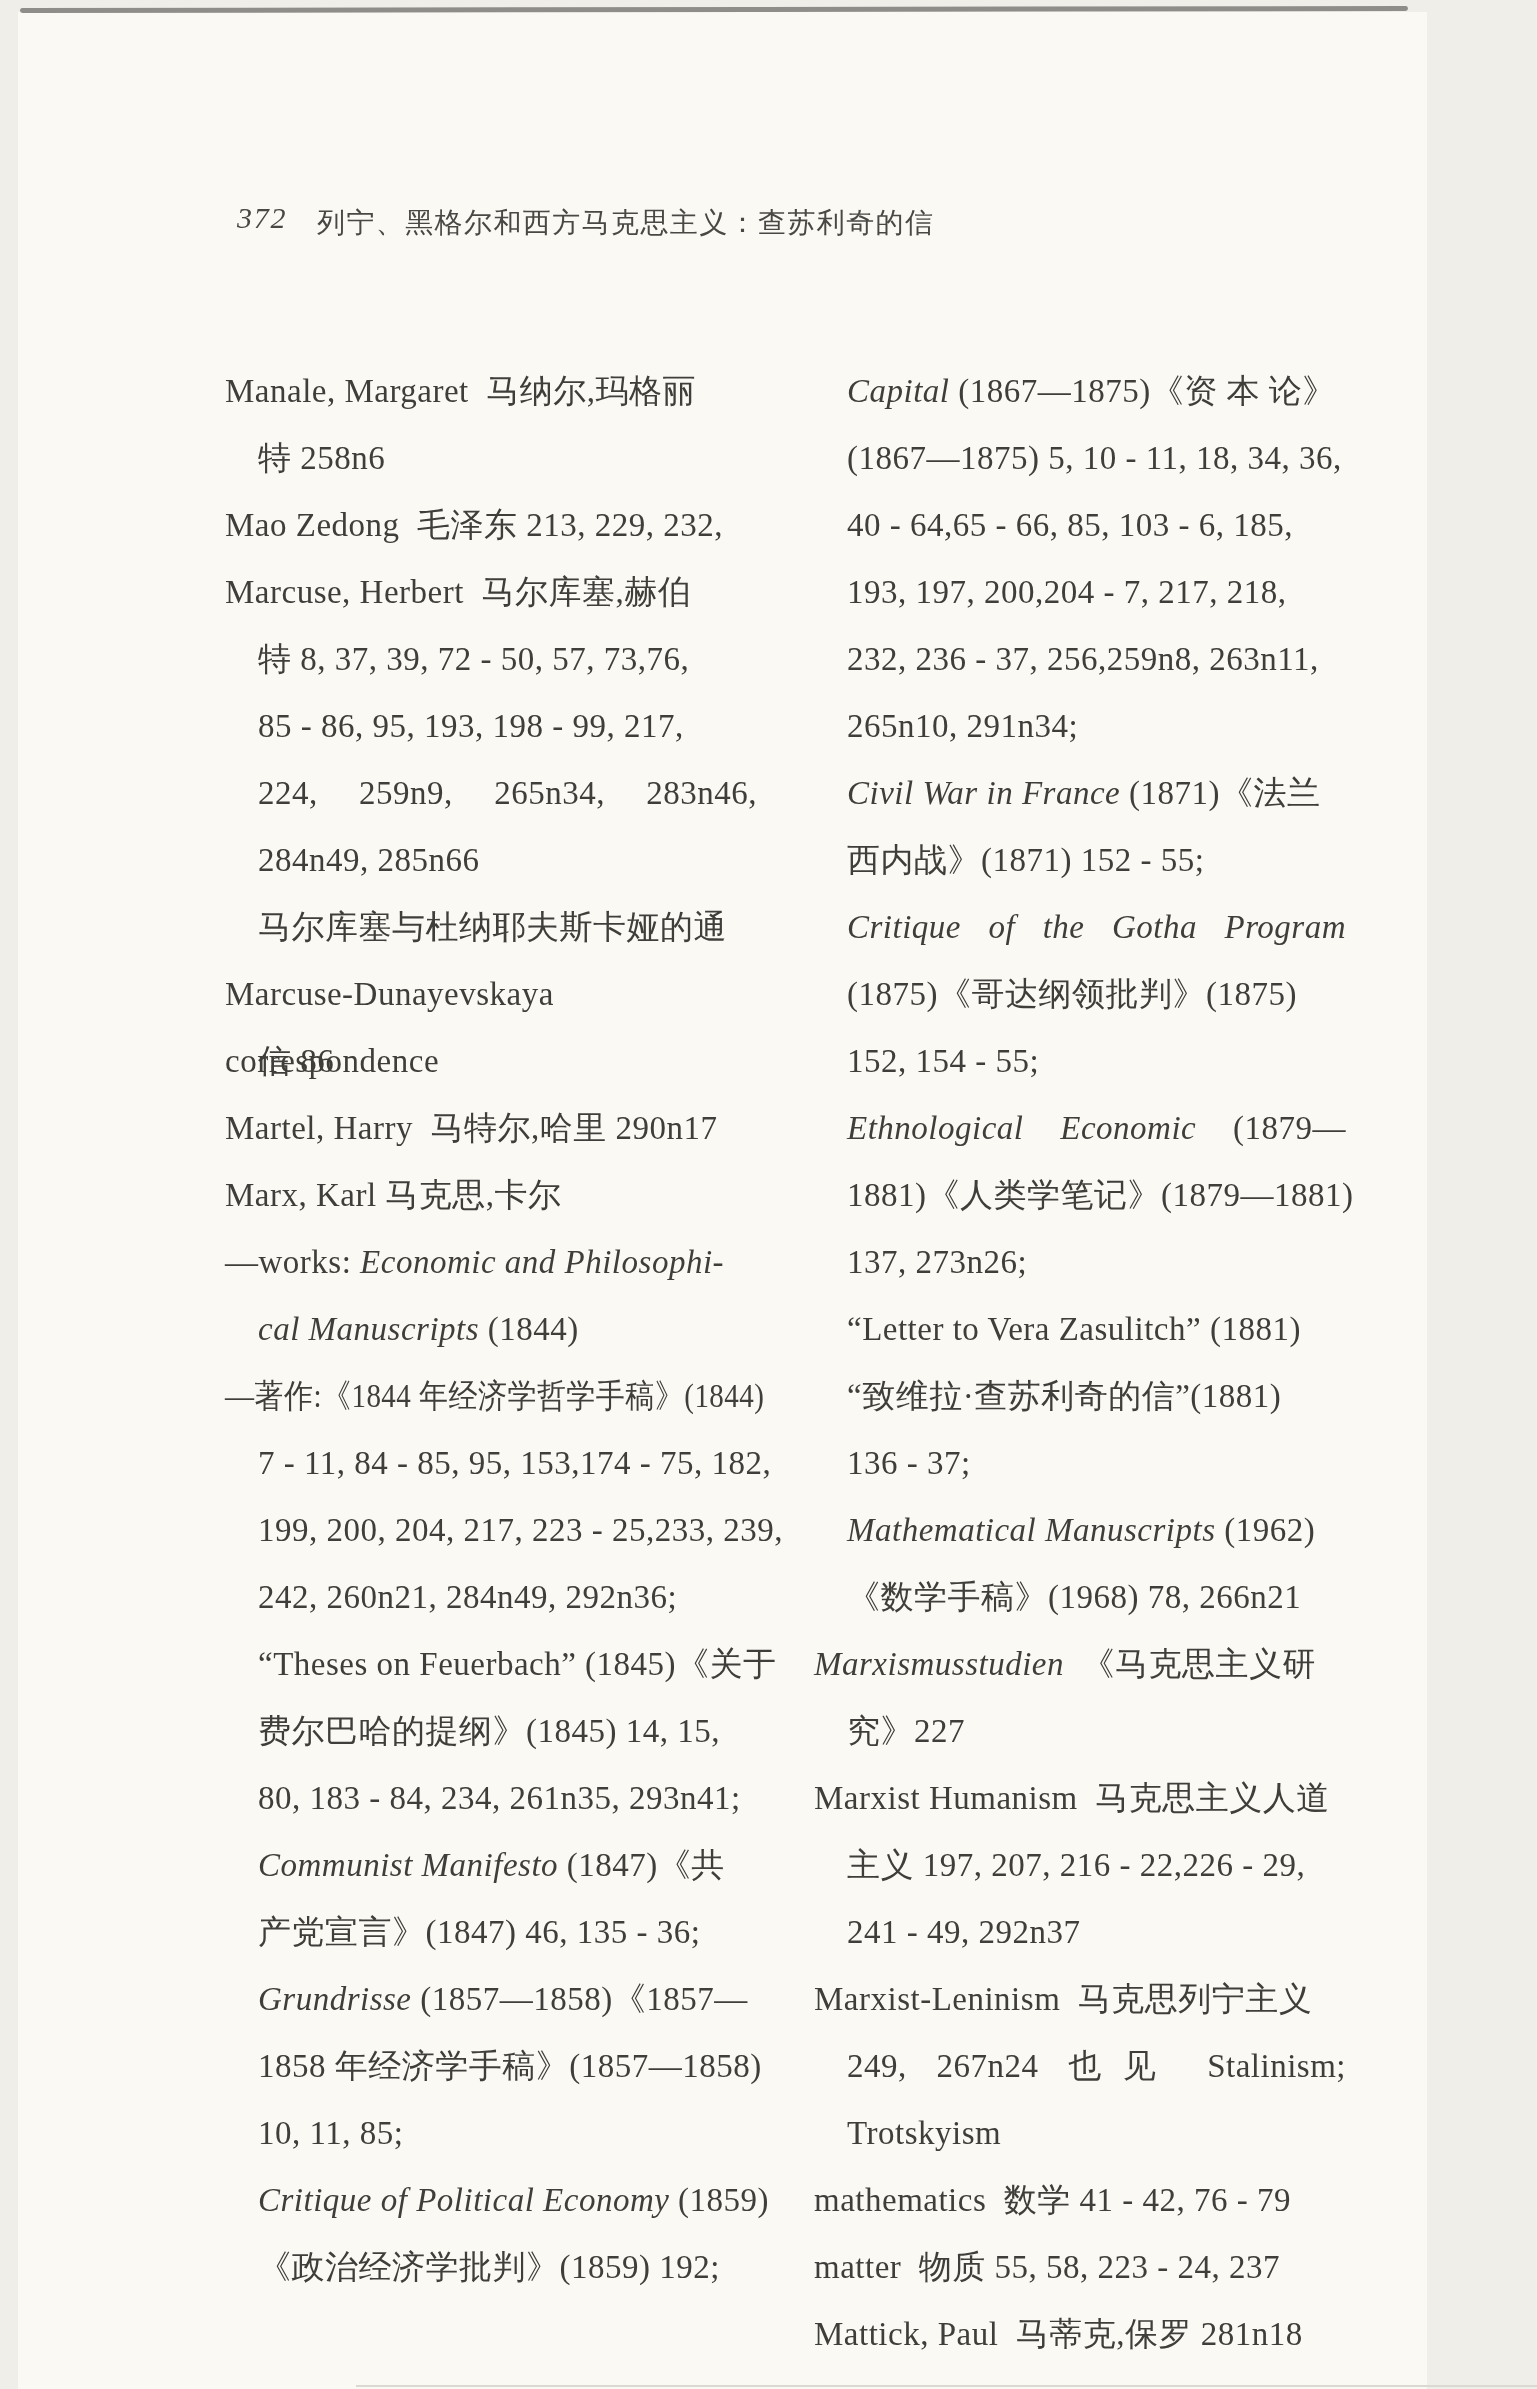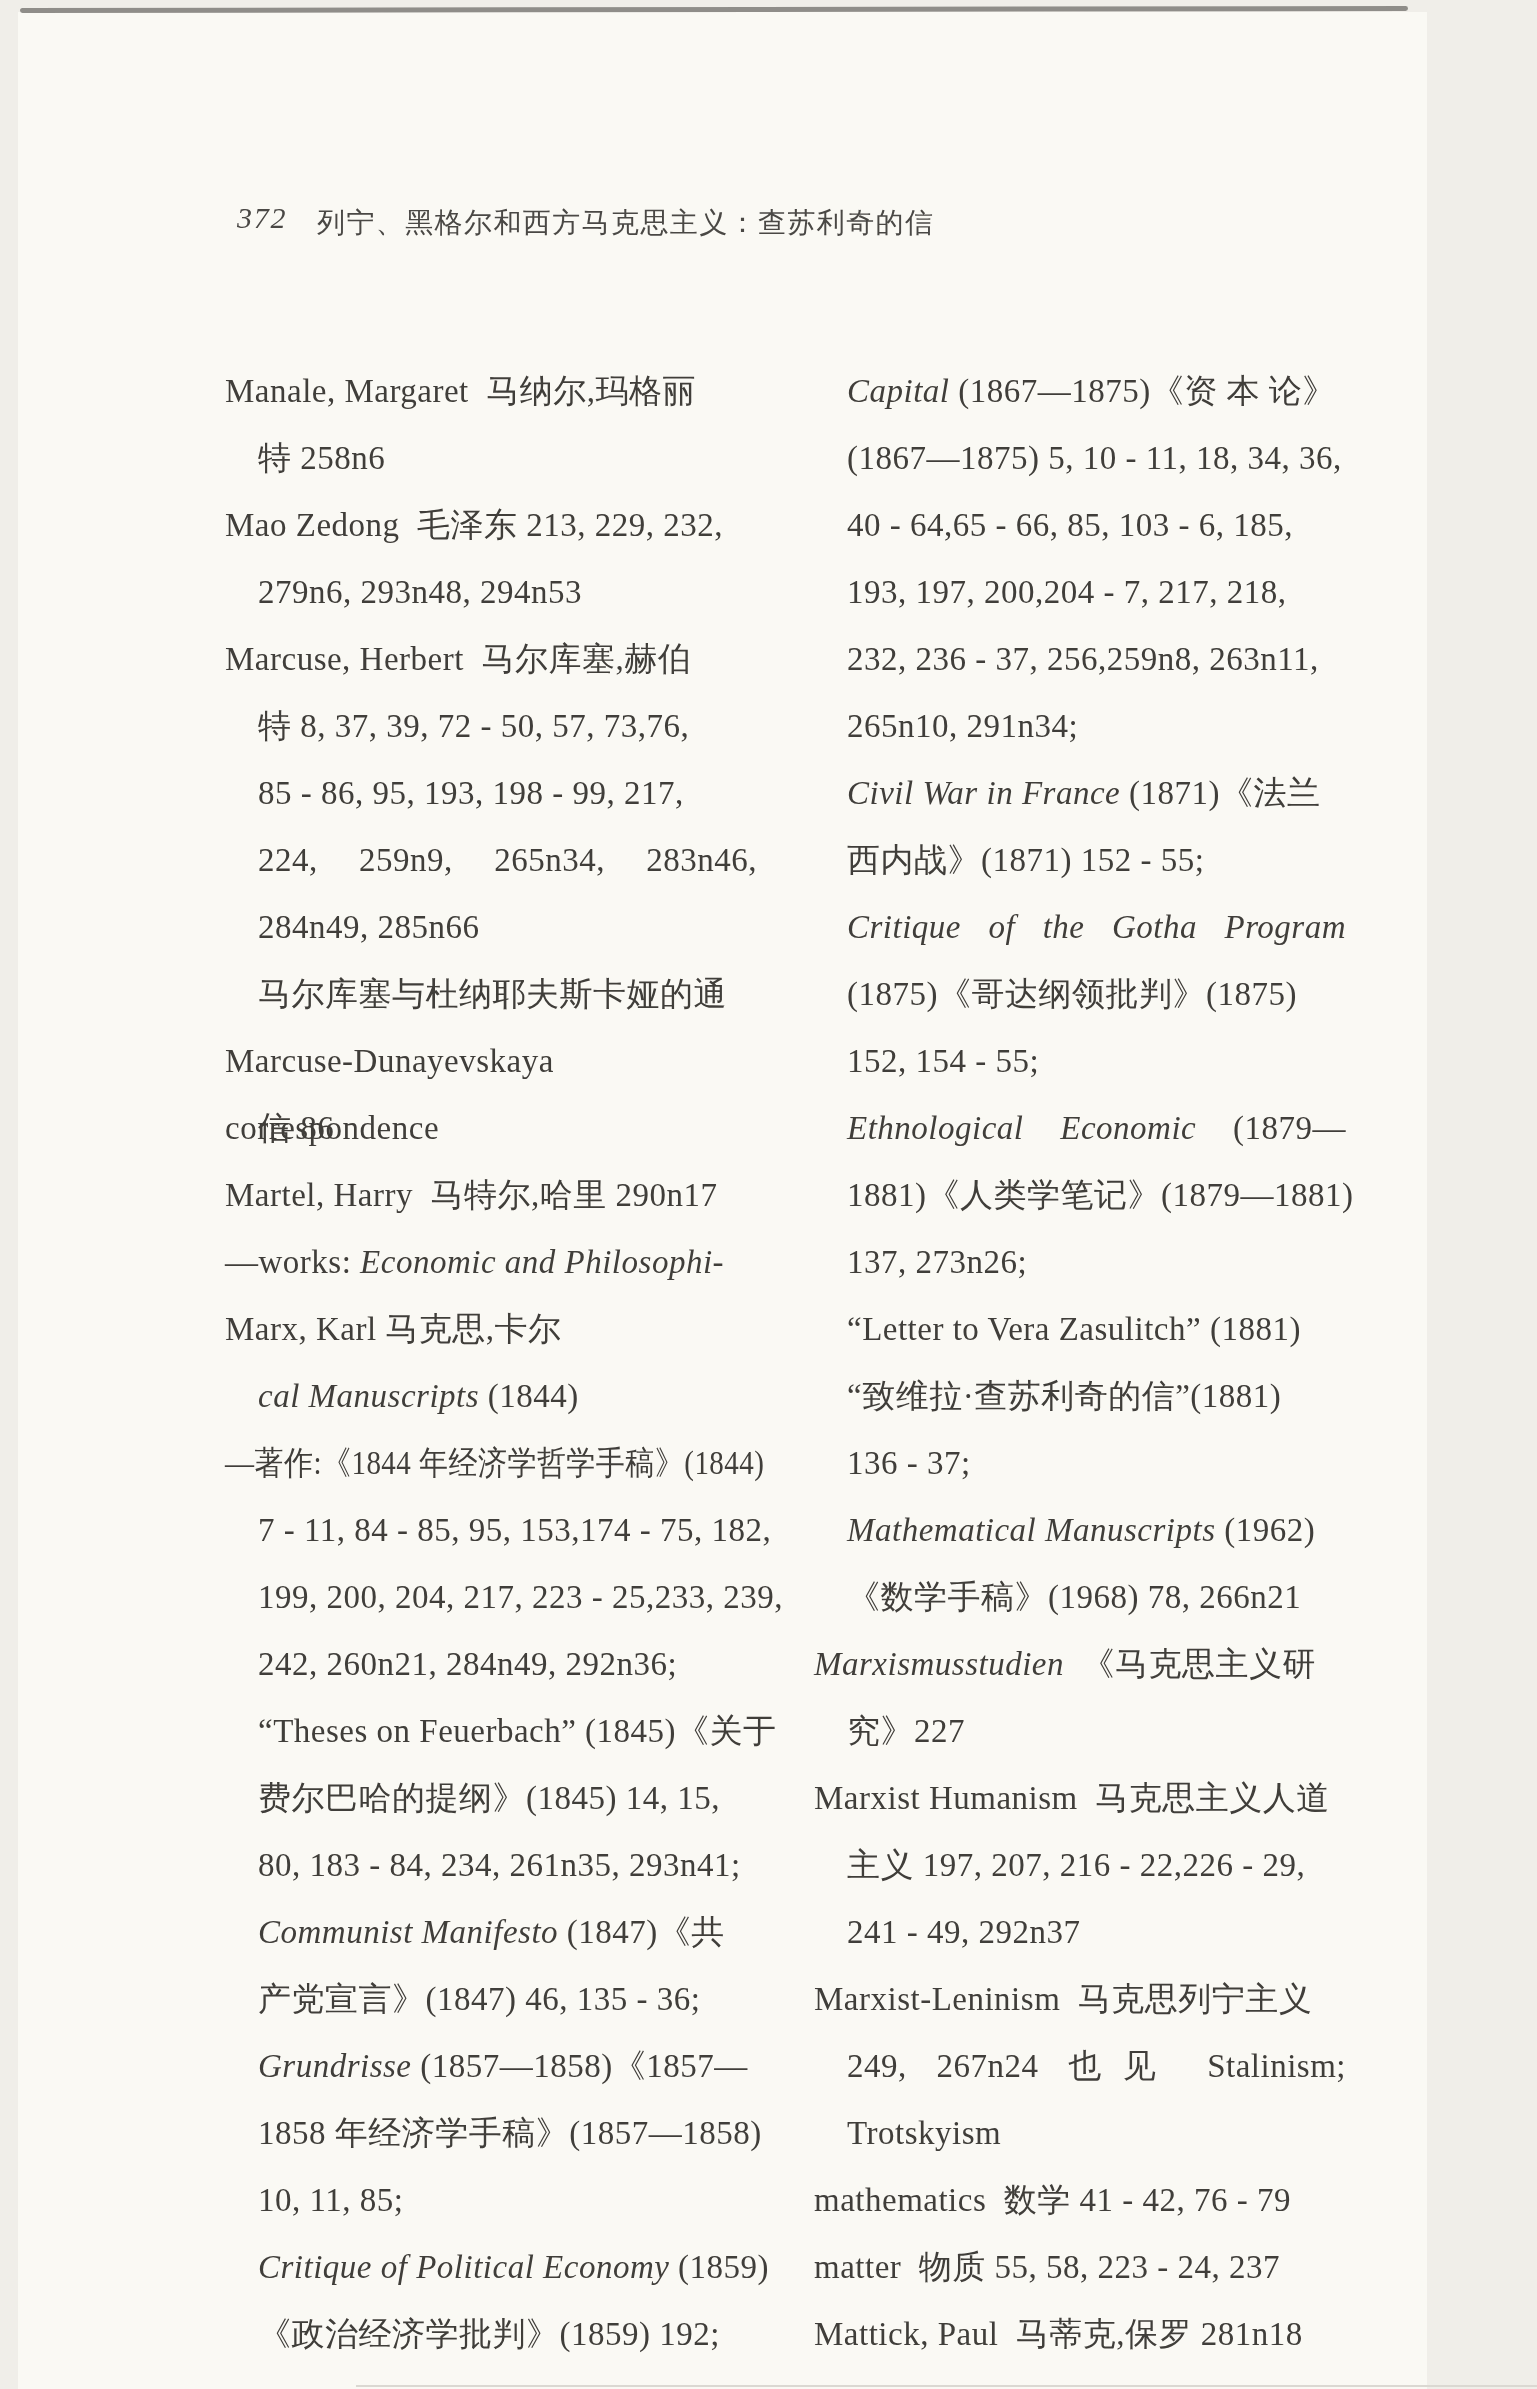--- a/index.html
+++ b/index.html
@@ -53,32 +53,31 @@
 <div class="topline"></div>
 <div class="bottomline"></div>
 
 <div class="pageno">372</div>
 <div class="booktitle">列宁、黑格尔和西方马克思主义：查苏利奇的信</div>
 
 <div class="col" id="colL">
     <div class="line"><span class="rm">Manale, Margaret  马纳尔,玛格丽</span></div>
     <div class="line ind"><span class="rm">特 258n6</span></div>
     <div class="line"><span class="rm">Mao Zedong  毛泽东 213, 229, 232,</span></div>
-    <div class="line ind"><span class="rm">279n6, 293n48, 294n53</span></div>
     <div class="line"><span class="rm">Marcuse, Herbert  马尔库塞,赫伯</span></div>
     <div class="line ind"><span class="rm">特 8, 37, 39, 72 - 50, 57, 73,76,</span></div>
     <div class="line ind"><span class="rm">85 - 86, 95, 193, 198 - 99, 217,</span></div>
     <div class="line ind spread"><span class="rm">224, 259n9, 265n34, 283n46,</span></div>
     <div class="line ind"><span class="rm">284n49, 285n66</span></div>
     <div class="line ind"><span class="rm">马尔库塞与杜纳耶夫斯卡娅的通</span></div>
     <div class="line spread"><span class="rm">Marcuse-Dunayevskaya correspondence</span></div>
     <div class="line ind"><span class="rm">信 86</span></div>
     <div class="line"><span class="rm">Martel, Harry  马特尔,哈里 290n17</span></div>
+    <div class="line"><span class="rm">Marx, Karl 马克思,卡尔</span></div>
     <div class="line"><span class="rm">—works: </span><span class="it">Economic and Philosophi-</span></div>
-    <div class="line"><span class="rm">Marx, Karl 马克思,卡尔</span></div>
     <div class="line ind"><span class="it">cal Manuscripts </span><span class="rm">(1844)</span></div>
     <div class="line cond"><span class="rm">—著作:《1844 年经济学哲学手稿》(1844)</span></div>
     <div class="line ind"><span class="rm">7 - 11, 84 - 85, 95, 153,174 - 75, 182,</span></div>
     <div class="line ind"><span class="rm">199, 200, 204, 217, 223 - 25,233, 239,</span></div>
     <div class="line ind"><span class="rm">242, 260n21, 284n49, 292n36;</span></div>
     <div class="line ind"><span class="rm">“Theses on Feuerbach” (1845)《关于</span></div>
     <div class="line ind"><span class="rm">费尔巴哈的提纲》(1845) 14, 15,</span></div>
     <div class="line ind"><span class="rm">80, 183 - 84, 234, 261n35, 293n41;</span></div>
     <div class="line ind"><span class="it">Communist Manifesto </span><span class="rm">(1847)《共</span></div>
     <div class="line ind"><span class="rm">产党宣言》(1847) 46, 135 - 36;</span></div>

